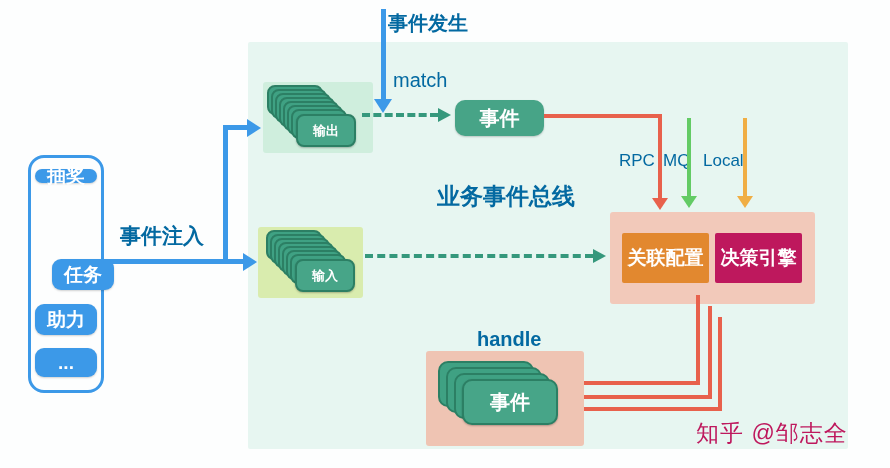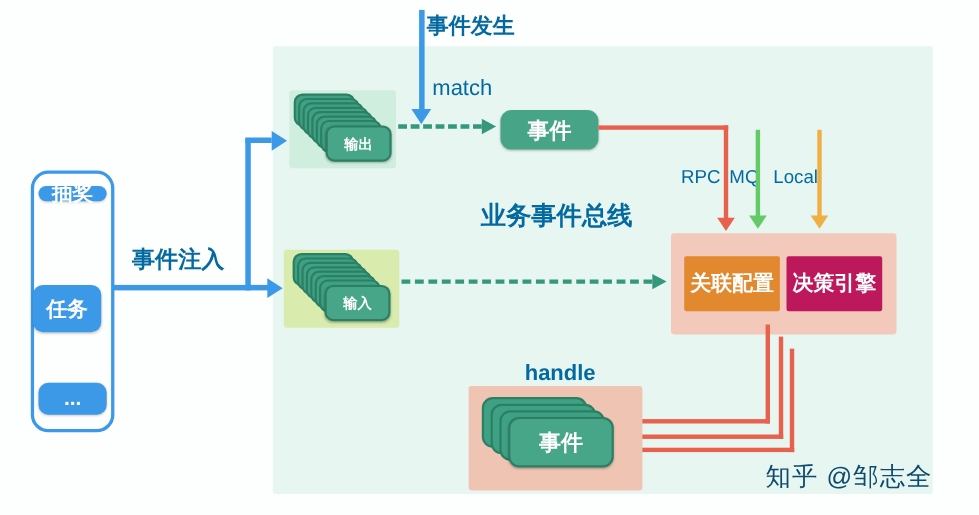--- a/index.html
+++ b/index.html
@@ -35,21 +35,21 @@
   .tri-r-blue { border-top:9px solid transparent; border-bottom:9px solid transparent; border-left:14px solid #3c99e8; }
   .tri-d-blue { border-left:9px solid transparent; border-right:9px solid transparent; border-top:14px solid #3c99e8; }
   .tri-r-teal { border-top:7px solid transparent; border-bottom:7px solid transparent; border-left:13px solid #35987c; }
   .tri-d-red  { border-left:8px solid transparent; border-right:8px solid transparent; border-top:12px solid #e8614c; }
   .tri-d-green{ border-left:8px solid transparent; border-right:8px solid transparent; border-top:12px solid #63cb65; }
   .tri-d-yel  { border-left:8px solid transparent; border-right:8px solid transparent; border-top:12px solid #f0ae44; }
   .tri-l-red  { border-top:7px solid transparent; border-bottom:7px solid transparent; border-right:12px solid #e8614c; }
 
   
   .stackbox { position:absolute; border-radius:3px; }
-  .out-box   { left:263px; top:82px;  width:97px;  height:71px; background:#cfeedd; }
+  .out-box   { left:263px; top:82px;  width:110px;  height:71px; background:#cfeedd; }
   .in-box    { left:258px; top:227px; width:105px; height:71px; background:#d9ecae; }
   .handle-box{ left:426px; top:351px; width:158px; height:95px; background:#efc4b3; }
 
   .card { position:absolute; width:56px; height:30px; background:#3fa183;
           border:2px solid #2c7f64; border-radius:8px; }
   .card.front { background:#47a588; display:flex; align-items:center; justify-content:center;
                 color:#ffffff; font-weight:bold; font-size:13px; box-shadow:0 1px 2px rgba(0,0,0,.25); }
   .bigcard { position:absolute; width:96px; height:46px; background:#3fa183;
              border:2px solid #2c7f64; border-radius:10px; }
   .bigcard.front { background:#47a588; display:flex; align-items:center; justify-content:center;
@@ -63,33 +63,34 @@
 
   
   .config-box { position:absolute; left:610px; top:212px; width:205px; height:92px;
                 background:#f2c9ba; border-radius:3px; }
   .inner-node { position:absolute; top:233px; width:87px; height:50px; color:#ffffff;
                 font-weight:bold; font-size:19px; display:flex; align-items:center;
                 justify-content:center; border-radius:2px; }
   .relation { left:622px; background:#e2882f; }
   .decision { left:715px; background:#be185d; }
 
-  .watermark { position:absolute; left:696px; top:418px; font-size:23px; color:#0c4a6e;
+  .watermark { position:absolute; left:696px; top:418px; font-size:23px; color:#be185d;
                letter-spacing:1px; white-space:nowrap; }
 </style>
 </head>
 <body>
 
 <div class="canvas">
 
   <div class="panel"></div>
 
   <div class="group-box"></div>
   <div class="bluebtn" style="left:35px; top:169px; width:62px; height:14px;">抽奖</div>
-  <div class="bluebtn" style="left:30px; top:259px; width:62px; height:43px;">任务</div>
+  <div class="bluebtn" style="left:52px; top:259px; width:62px; height:31px;">任务</div>
+  <div class="bluebtn" style="left:35px; top:304px; width:62px; height:31px;">助力</div>
   <div class="bluebtn" style="left:35px; top:348px; width:62px; height:29px;">...</div>
 
   <div class="lbl bold" style="left:120px; top:222px; font-size:21px;">事件注入</div>
   <div class="hline blue-l" style="left:103px; top:259px; width:142px; height:5px;"></div>
   <div class="tri tri-r-blue" style="left:243px; top:253px;"></div>
   <div class="vline blue-l" style="left:223px; top:126px; width:5px; height:138px;"></div>
   <div class="hline blue-l" style="left:223px; top:125px; width:24px; height:5px;"></div>
   <div class="tri tri-r-blue" style="left:247px; top:119px;"></div>
 
   <div class="lbl bold" style="left:388px; top:10px; font-size:20px;">事件发生</div>

